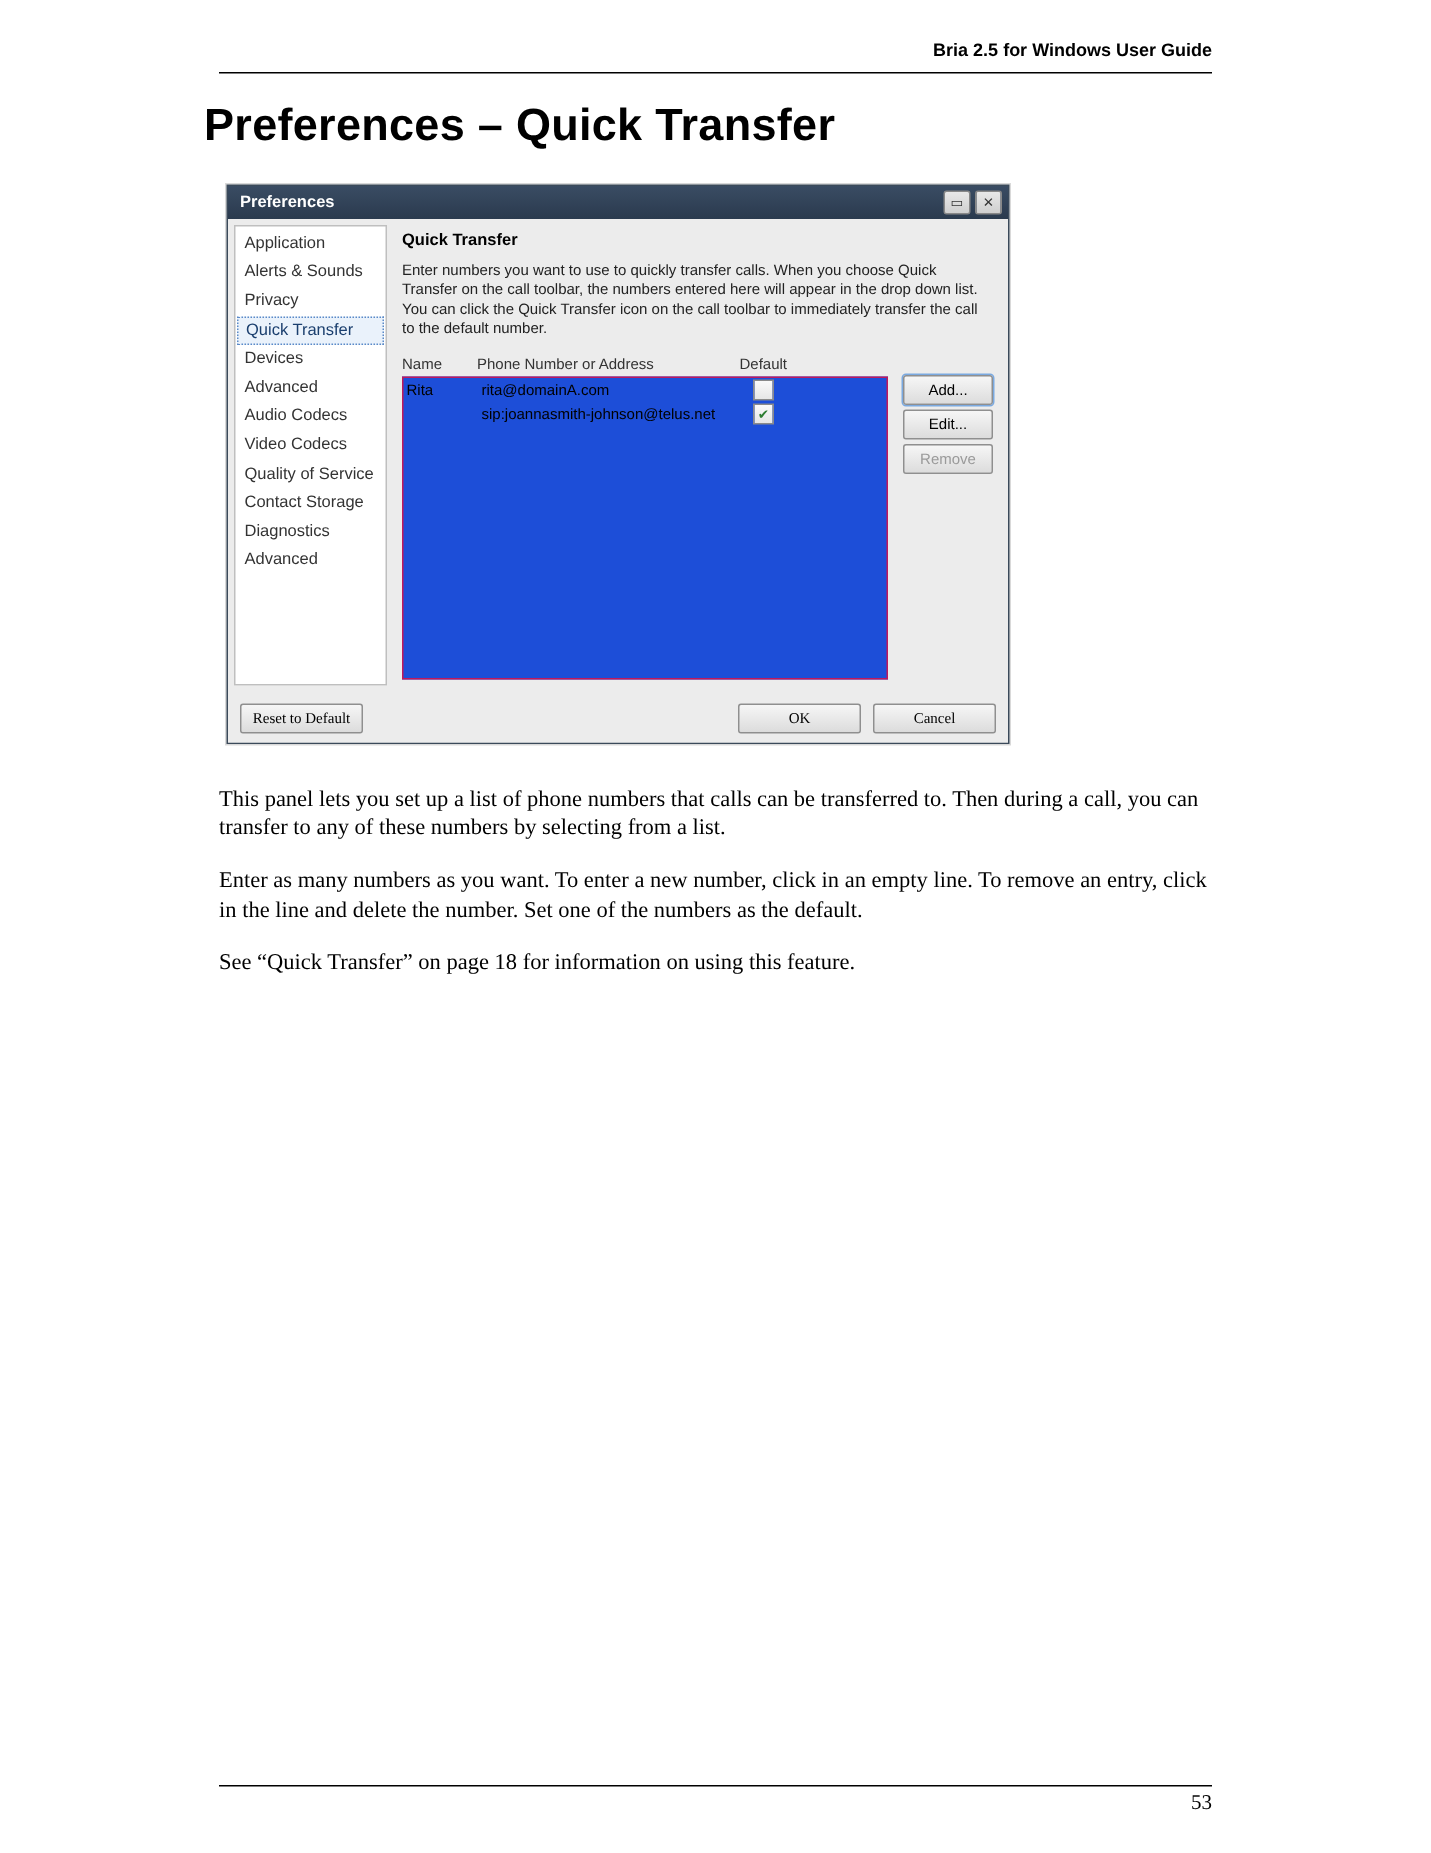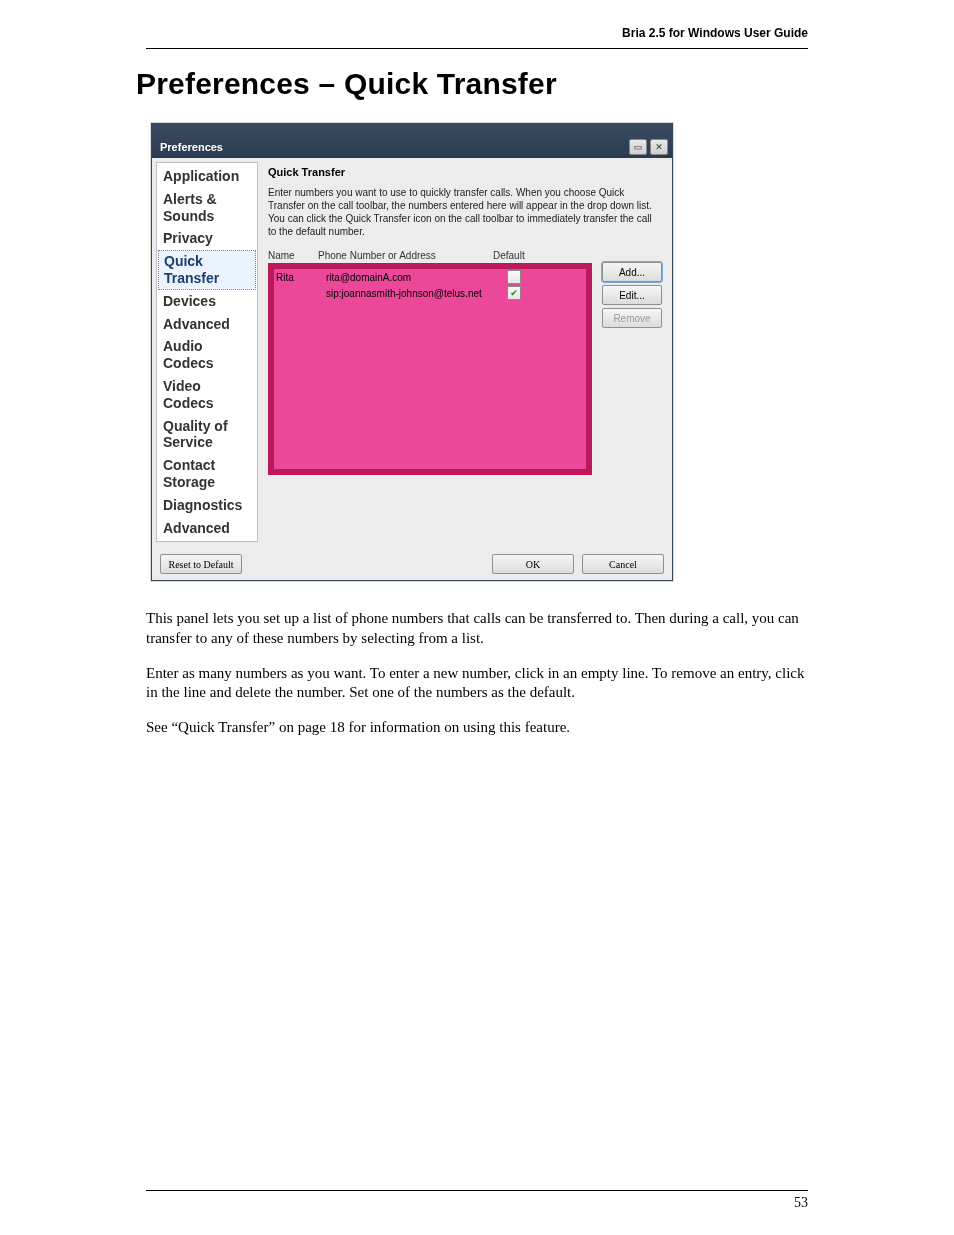--- a/index.html
+++ b/index.html
@@ -46,21 +46,21 @@
     color: #000;
     border: 1px solid #3b4a5a;
     background: #ececec;
     box-shadow: 0 0 0 1px rgba(0,0,0,0.15);
   }
   .titlebar {
     background: linear-gradient(#3a4c63, #2a3a4e);
     color: #fff;
     display: flex;
     align-items: center;
-    padding: 15px 4px 3px 8px;
+    padding: 3px 4px 3px 8px;
   }
   .titlebar .title { flex: 1; font-size: 11px; font-weight: bold; }
   .winbtn {
     width: 16px; height: 14px;
     background: linear-gradient(#e8e8e8,#cfcfcf);
     border: 1px solid #888;
     border-radius: 2px;
     margin-left: 3px;
     display: inline-flex; align-items: center; justify-content: center;
     font-size: 9px; color:#333;
@@ -71,22 +71,21 @@
     background: #ececec;
     padding: 4px 4px 8px 4px;
     column-gap: 2px;
   }
   .sidebar {
     width: 100px;
     background: #fff;
     border: 1px solid #bfbfbf;
     padding: 2px 0;
     display: flex; flex-direction: column;
-    font-size: 14px;
-    font-weight: bold;
+    font-size: 11px;
   }
   .sidebar .item {
     padding: 3px 6px;
     color: #333;
     cursor: default;
     line-height: 1.2;
   }
   .sidebar .item.selected {
     border: 1px dotted #5a89c8;
     background: #eaf2fb;
@@ -103,21 +102,21 @@
   .main-desc  { font-size: 10px; line-height: 1.3; color:#222; margin-bottom: 10px; }
 
   .content-row { display:flex; align-items:flex-start; }
   .tablearea { flex:1; }
   .colhead {
     display: grid;
     grid-template-columns: 50px 175px 60px;
     font-size: 10px; color:#333; padding: 2px 0;
   }
   .rows {
-    background:#ec4899; border:6px solid #be185d;
+    background:#1d4ed8; border:1px solid #be185d;
     min-height: 200px;
     font-size: 10px;
   }
   .row {
     display:grid;
     grid-template-columns: 50px 175px 60px;
     align-items:center;
     padding: 1px 2px;
   }
   .chk {

